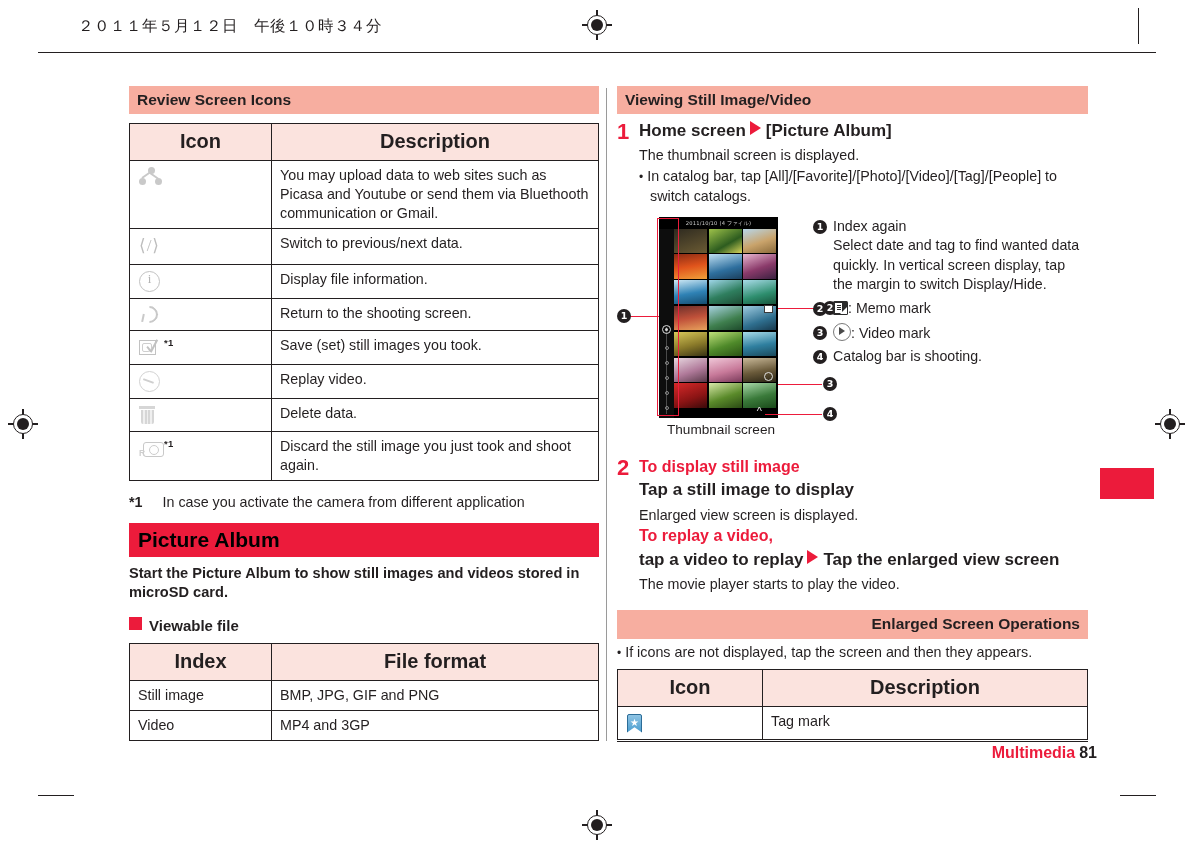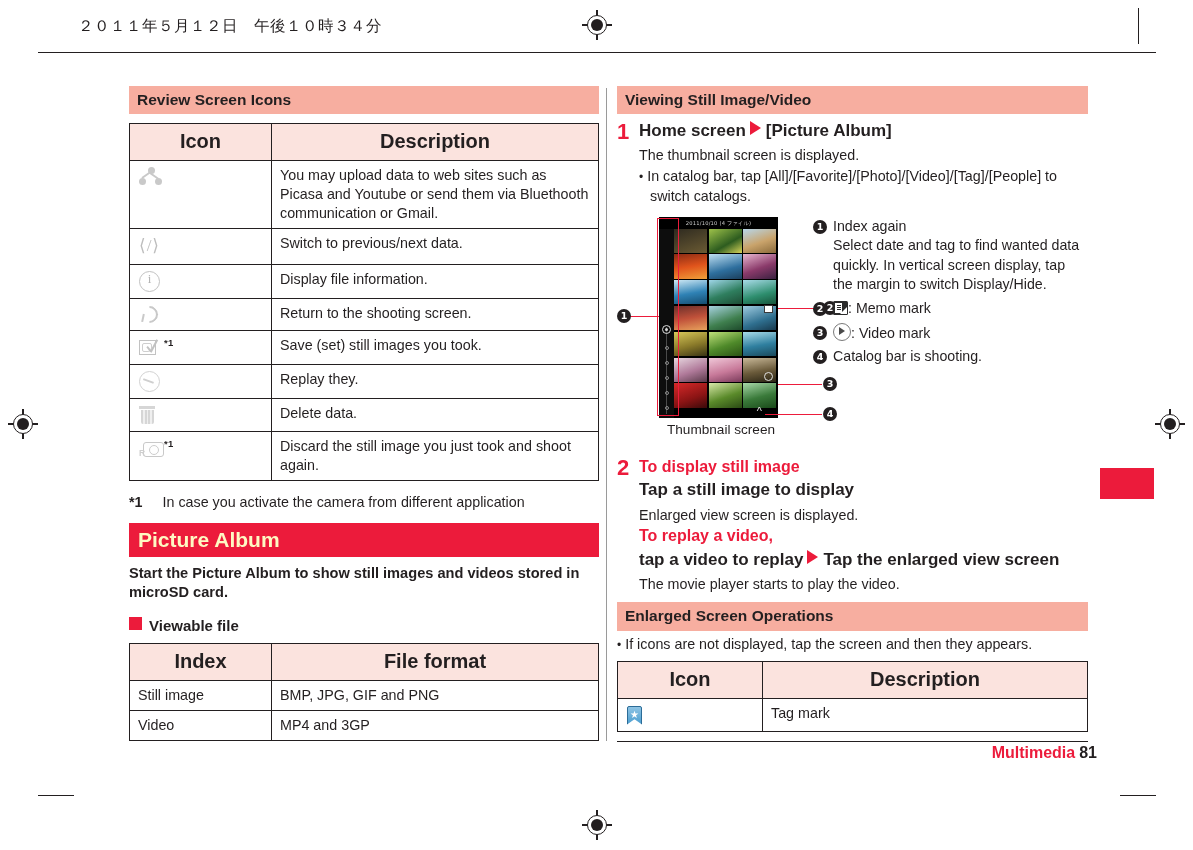--- a/index.html
+++ b/index.html
@@ -51,21 +51,21 @@
   }
 
   
   .bar-pink {
     background: #f7aea0; color: #231f20;
     font-size: 15.5px; font-weight: bold;
     padding: 4px 8px 5px 8px;
     line-height: 1.25;
   }
   .bar-red {
-    background: #ec1b3b; color: #fef9c3;
+    background: #ec1b3b; color: #000000;
     font-size: 21px; font-weight: bold;
     padding: 4px 9px 5px 9px;
     line-height: 1.2;
   }
 
   
   table.doc {
     border-collapse: collapse;
     width: 100%;
     table-layout: fixed;
@@ -436,21 +436,21 @@
                   <span class="s2"></span>
                 </span>
             </span><span class="sup">*1</span>
           </td>
           <td>Save (set) still images you took.</td>
         </tr>
         <tr>
           <td class="icon-cell">
             <span class="g ic-replay"><span class="sl"></span></span>
           </td>
-          <td>Replay they.</td>
+          <td>Replay video.</td>
         </tr>
         <tr>
           <td class="icon-cell">
             <span class="g ic-trash">
               <span class="lid"></span><span class="body"></span>
             </span>
           </td>
           <td>Delete data.</td>
         </tr>
         <tr>
@@ -613,21 +613,21 @@
       <div class="blk-sub">Tap a still image to display</div>
       <div class="step-desc">Enlarged view screen is displayed.</div>
       <div class="red-sub">To replay a video,</div>
       <div class="blk-sub">
         <span>tap a video to replay</span><span class="tri-red"></span><span>Tap the enlarged view screen</span>
       </div>
       <div class="step-desc">The movie player starts to play the video.</div>
     </div>
   </div>
 
-  <div class="bar-pink" style="margin-top:7px;">Enlarged Screen Operations</div>
+  <div class="bar-pink" style="margin-top:15px;text-align:right;">Enlarged Screen Operations</div>
 
   <div class="bullet-li" style="margin-top:4px;">If icons are not displayed, tap the screen and then they appears.</div>
 
   <div class="tbl-wrap" style="margin-top:7px;">
     <table class="doc">
       <colgroup>
           <col style="width:145px">
           <col>
         </colgroup>
       <thead>

